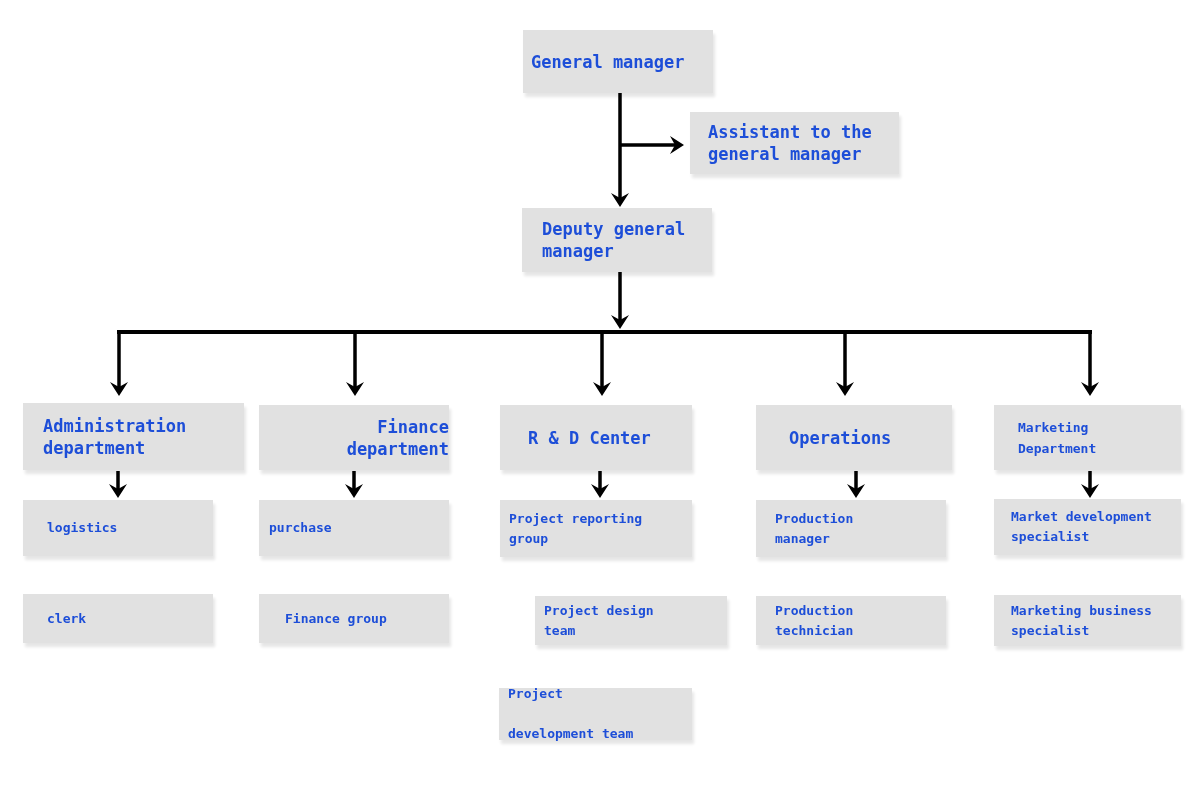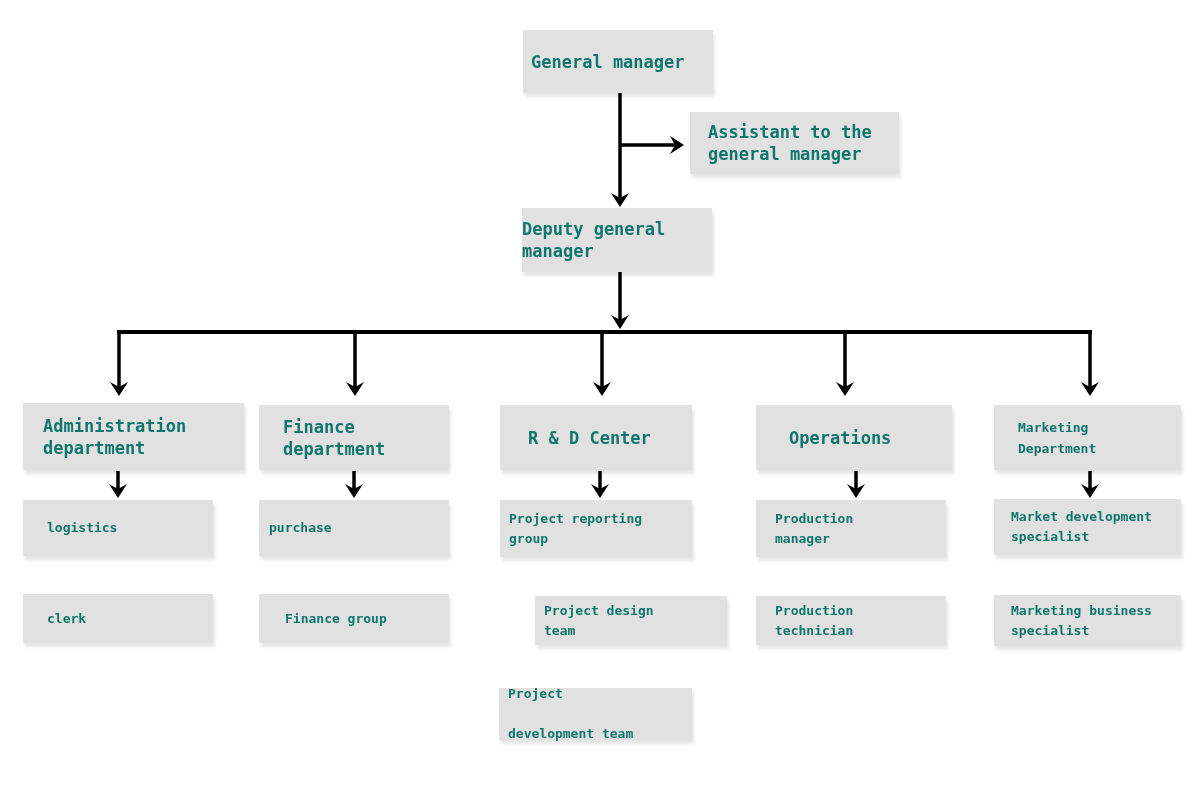--- a/index.html
+++ b/index.html
@@ -19,21 +19,21 @@
     position: absolute;
     left: 0;
     top: 0;
     width: 1200px;
     height: 800px;
     pointer-events: none;
   }
   .node {
     position: absolute;
     background: #e1e1e1;
-    color: #0f766e;
+    color: #1d4ed8;
     font-weight: bold;
     display: flex;
     flex-direction: column;
     justify-content: center;
     box-shadow: 2px 4px 3px rgba(0,0,0,0.10);
     box-sizing: border-box;
   }
   .node .line {
     display: block;
     white-space: nowrap;
@@ -98,31 +98,31 @@
 
   <div class="node big" style="left:523px;top:30px;width:190px;height:63px;padding-left:8px;">
     <span class="line">General manager</span>
   </div>
 
   <div class="node big" style="left:690px;top:112px;width:209px;height:62px;padding-left:18px;">
     <span class="line">Assistant to the</span>
     <span class="line">general manager</span>
   </div>
 
-  <div class="node big" style="left:522px;top:208px;width:190px;height:64px;">
+  <div class="node big" style="left:522px;top:208px;width:190px;height:64px;padding-left:20px;">
     <span class="line">Deputy general</span>
     <span class="line">manager</span>
   </div>
 
   <div class="node big" style="left:23px;top:403px;width:221px;height:67px;padding-left:20px;">
     <span class="line">Administration</span>
     <span class="line">department</span>
   </div>
 
-  <div class="node big" style="left:259px;top:405px;width:190px;height:65px;padding-left:24px;">
+  <div class="node big" style="left:259px;top:405px;width:190px;height:65px;padding-left:24px;text-align:right;">
     <span class="line">Finance</span>
     <span class="line">department</span>
   </div>
 
   <div class="node big" style="left:500px;top:405px;width:192px;height:65px;padding-left:28px;">
     <span class="line">R &amp; D Center</span>
   </div>
 
   <div class="node big" style="left:756px;top:405px;width:196px;height:65px;padding-left:33px;">
     <span class="line">Operations</span>

